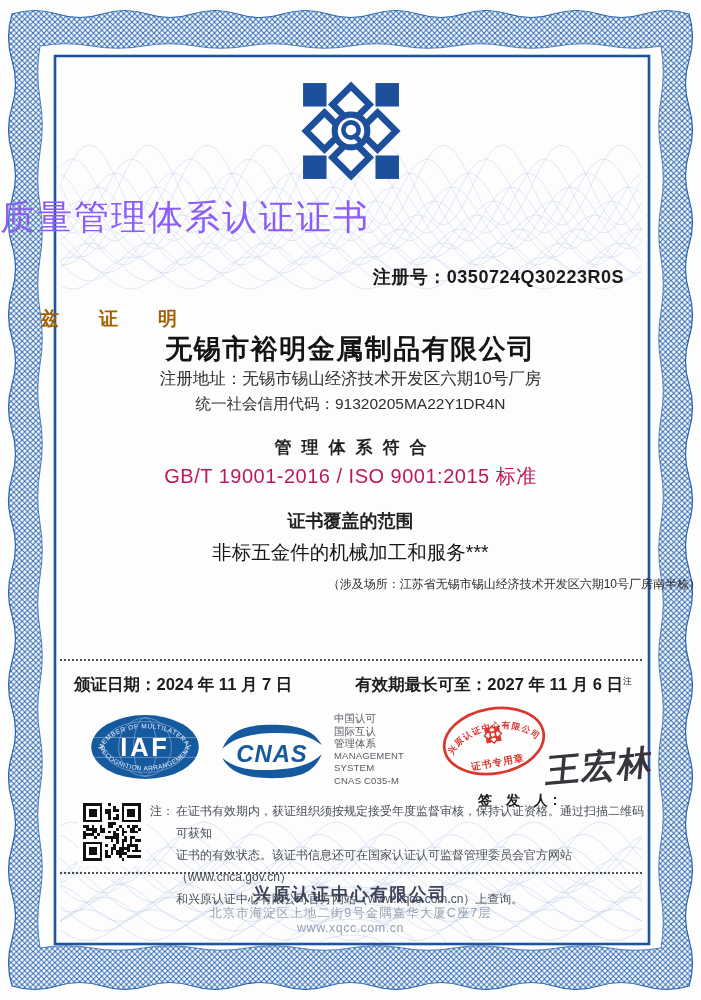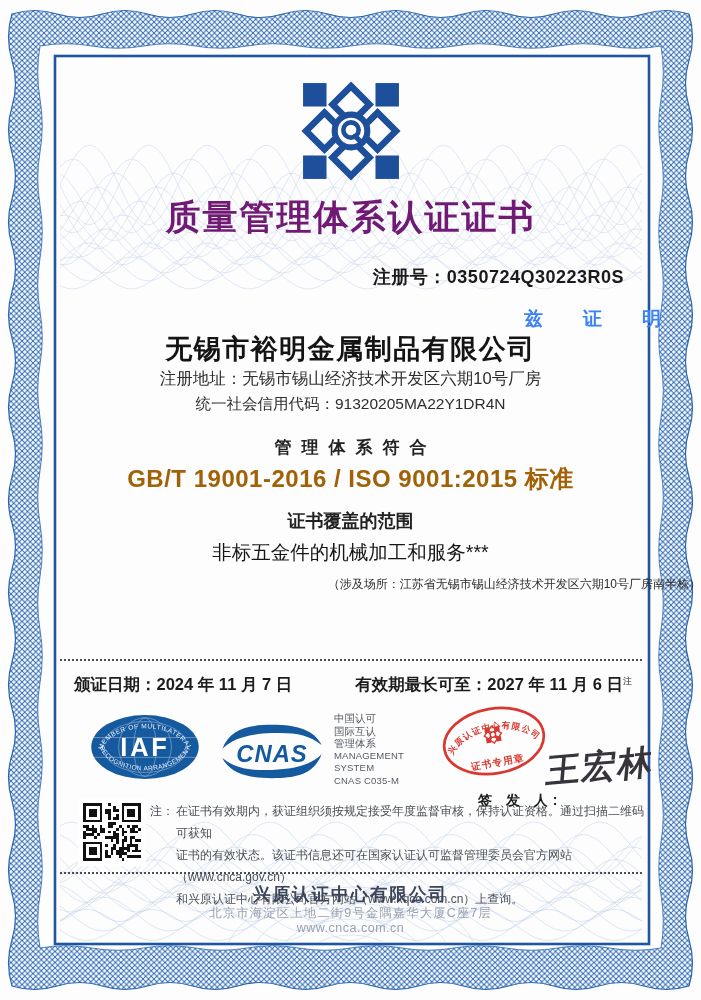--- a/index.html
+++ b/index.html
@@ -4,33 +4,33 @@
 <style>
   html,body{margin:0;padding:0;background:#ffffff;}
   #cert{
     position:relative;width:701px;height:1000px;background:#fdfdfd;
     overflow:hidden;font-family:"Liberation Sans",sans-serif;color:#222;
   }
   #cert svg{display:block;}
   .abs{position:absolute;}
   #deco{left:0;top:0;}
   .emblem{left:300px;top:80px;width:102px;height:102px;}
-  .title{left:0;right:0;top:194px;text-align:center;font-size:35px;font-weight:700;
-         letter-spacing:2px;color:#701a75;}
+  .title{left:0;right:0;top:194px;font-size:35px;font-weight:400;
+         letter-spacing:2px;color:#8b5cf6;}
   .regno{top:265px;right:77px;font-size:18px;font-weight:700;color:#1a1a1a;letter-spacing:.5px;}
-  .certify{left:0;right:0;top:306px;text-align:right;font-size:19px;font-weight:700;
-           letter-spacing:40px;padding-left:40px;color:#3b82f6;}
+  .certify{left:0;right:0;top:306px;text-align:left;font-size:19px;font-weight:700;
+           letter-spacing:40px;padding-left:40px;color:#a16207;}
   .company{left:0;right:0;top:331px;text-align:center;font-size:27px;font-weight:700;
            letter-spacing:1.5px;color:#141414;}
   .addr{left:0;right:0;top:368px;text-align:center;font-size:16.5px;color:#2e2e2e;font-weight:500;}
   .credit{left:0;right:0;top:394px;text-align:center;font-size:15.5px;color:#2e2e2e;font-weight:500;}
   .conform{left:0;right:0;top:436px;text-align:center;font-size:17px;font-weight:600;
            letter-spacing:10px;padding-left:10px;color:#222;}
-  .standard{left:0;right:0;top:463px;text-align:center;font-size:24px;font-weight:700;
-            letter-spacing:.5px;color:#a16207;}
+  .standard{left:0;right:0;top:463px;text-align:center;font-size:20px;font-weight:400;
+            letter-spacing:.5px;color:#be185d;}
   .scopehead{left:0;right:0;top:509px;text-align:center;font-size:18px;font-weight:600;color:#222;}
   .scope{left:0;right:0;top:539px;text-align:center;font-size:19.5px;font-weight:400;color:#161616;}
   .site{left:0;right:0;top:576px;text-align:right;font-size:12px;color:#2c2c2c;}
   .dotline{height:0;border-top:2px dotted #4d4d4d;left:60px;width:582px;}
   .d1{top:659px}.d2{top:872px}
   .dates{top:674px;left:74px;width:558px;display:flex;justify-content:space-between;
          font-size:16.5px;font-weight:700;color:#1c1c1c;}
   .dates sup{font-size:9px;font-weight:400;}
   .iaf{left:88px;top:714px;width:114px;height:66px;}
   .cnas{left:216px;top:723px;width:112px;height:57px;}
@@ -350,14 +350,14 @@
       <div>在证书有效期内，获证组织须按规定接受年度监督审核，保持认证资格。通过扫描二维码可获知</div>
       <div>证书的有效状态。该证书信息还可在国家认证认可监督管理委员会官方网站（www.cnca.gov.cn）</div>
       <div>和兴原认证中心有限公司官方网站（www.xqcc.com.cn）上查询。</div>
     </div>
   </div>
 
   <div class="abs dotline d2"></div>
 
   <div class="abs f-issuer">兴原认证中心有限公司</div>
   <div class="abs f-addr">北京市海淀区上地二街9号金隅嘉华大厦C座7层</div>
-  <div class="abs f-web">www.cnca.com.cn</div>
+  <div class="abs f-web">www.xqcc.com.cn</div>
 </div>
 
 </body></html>

